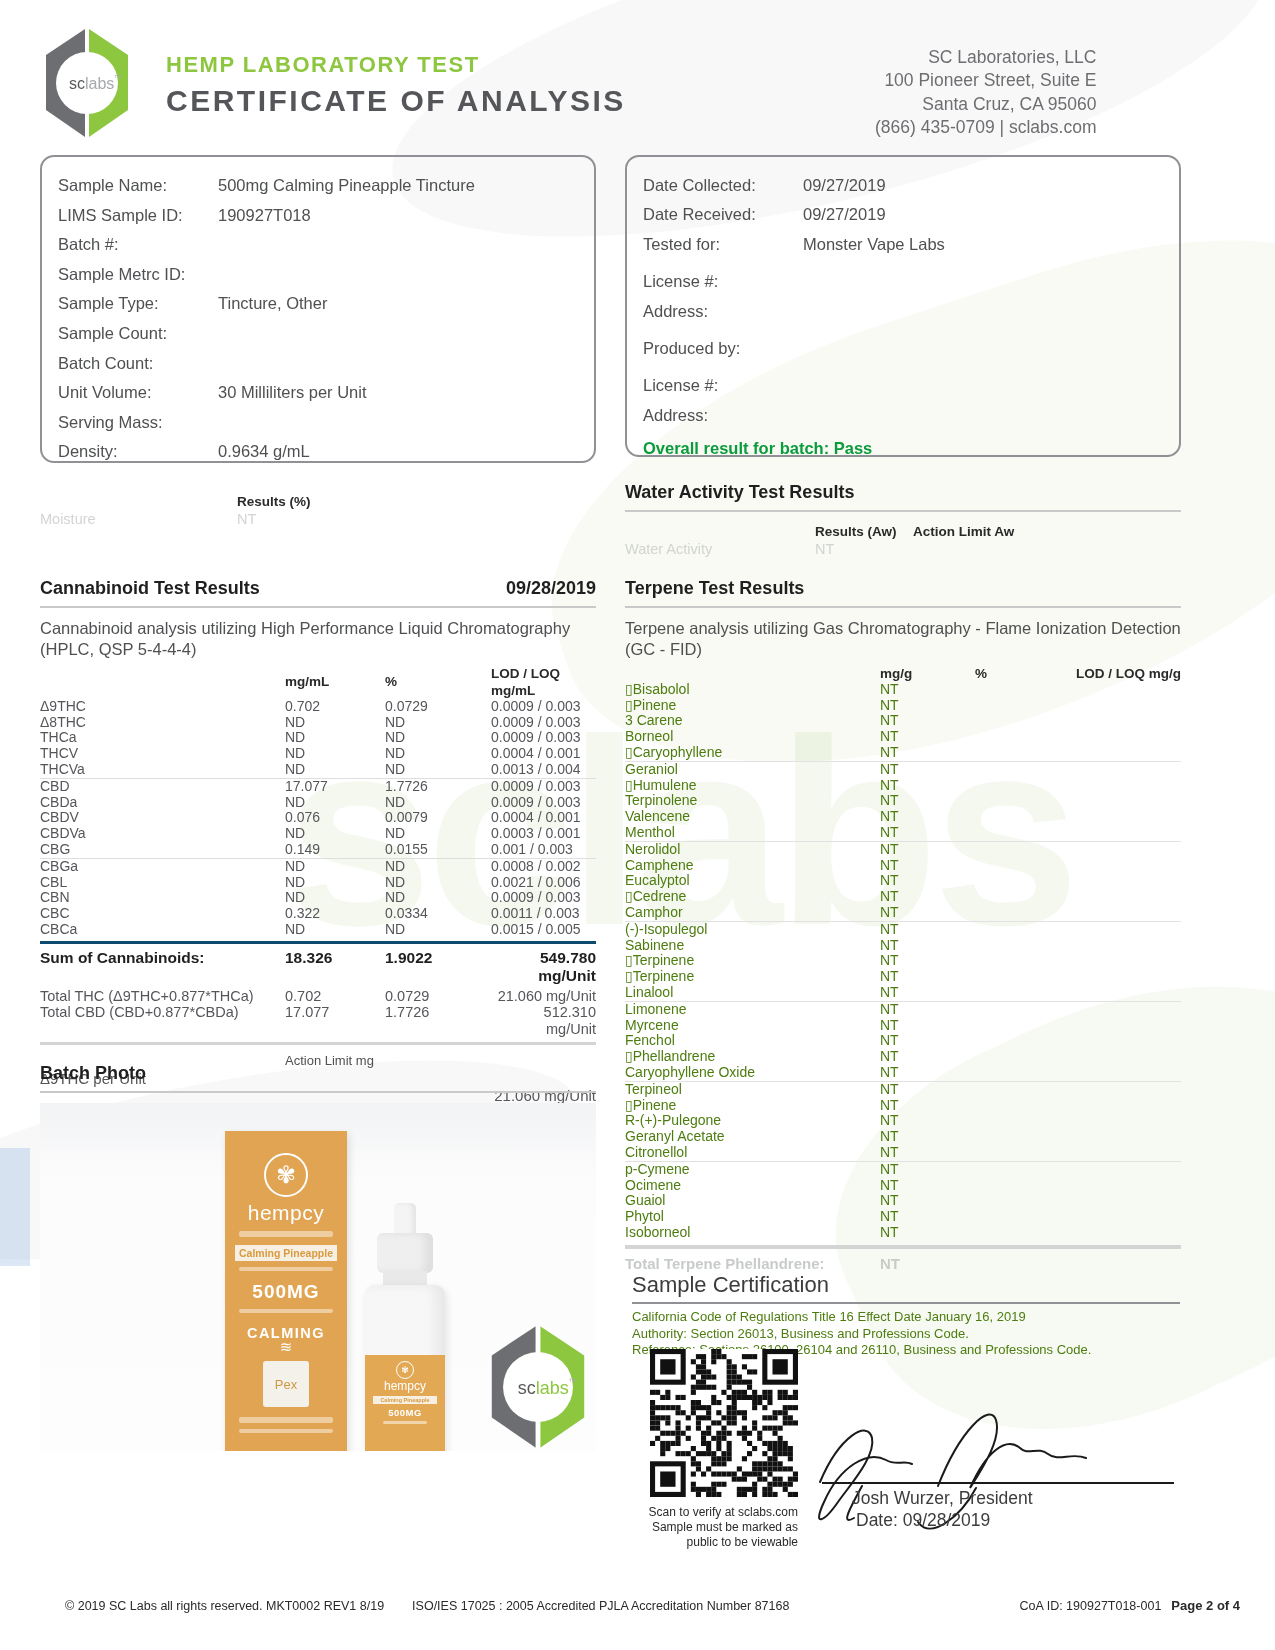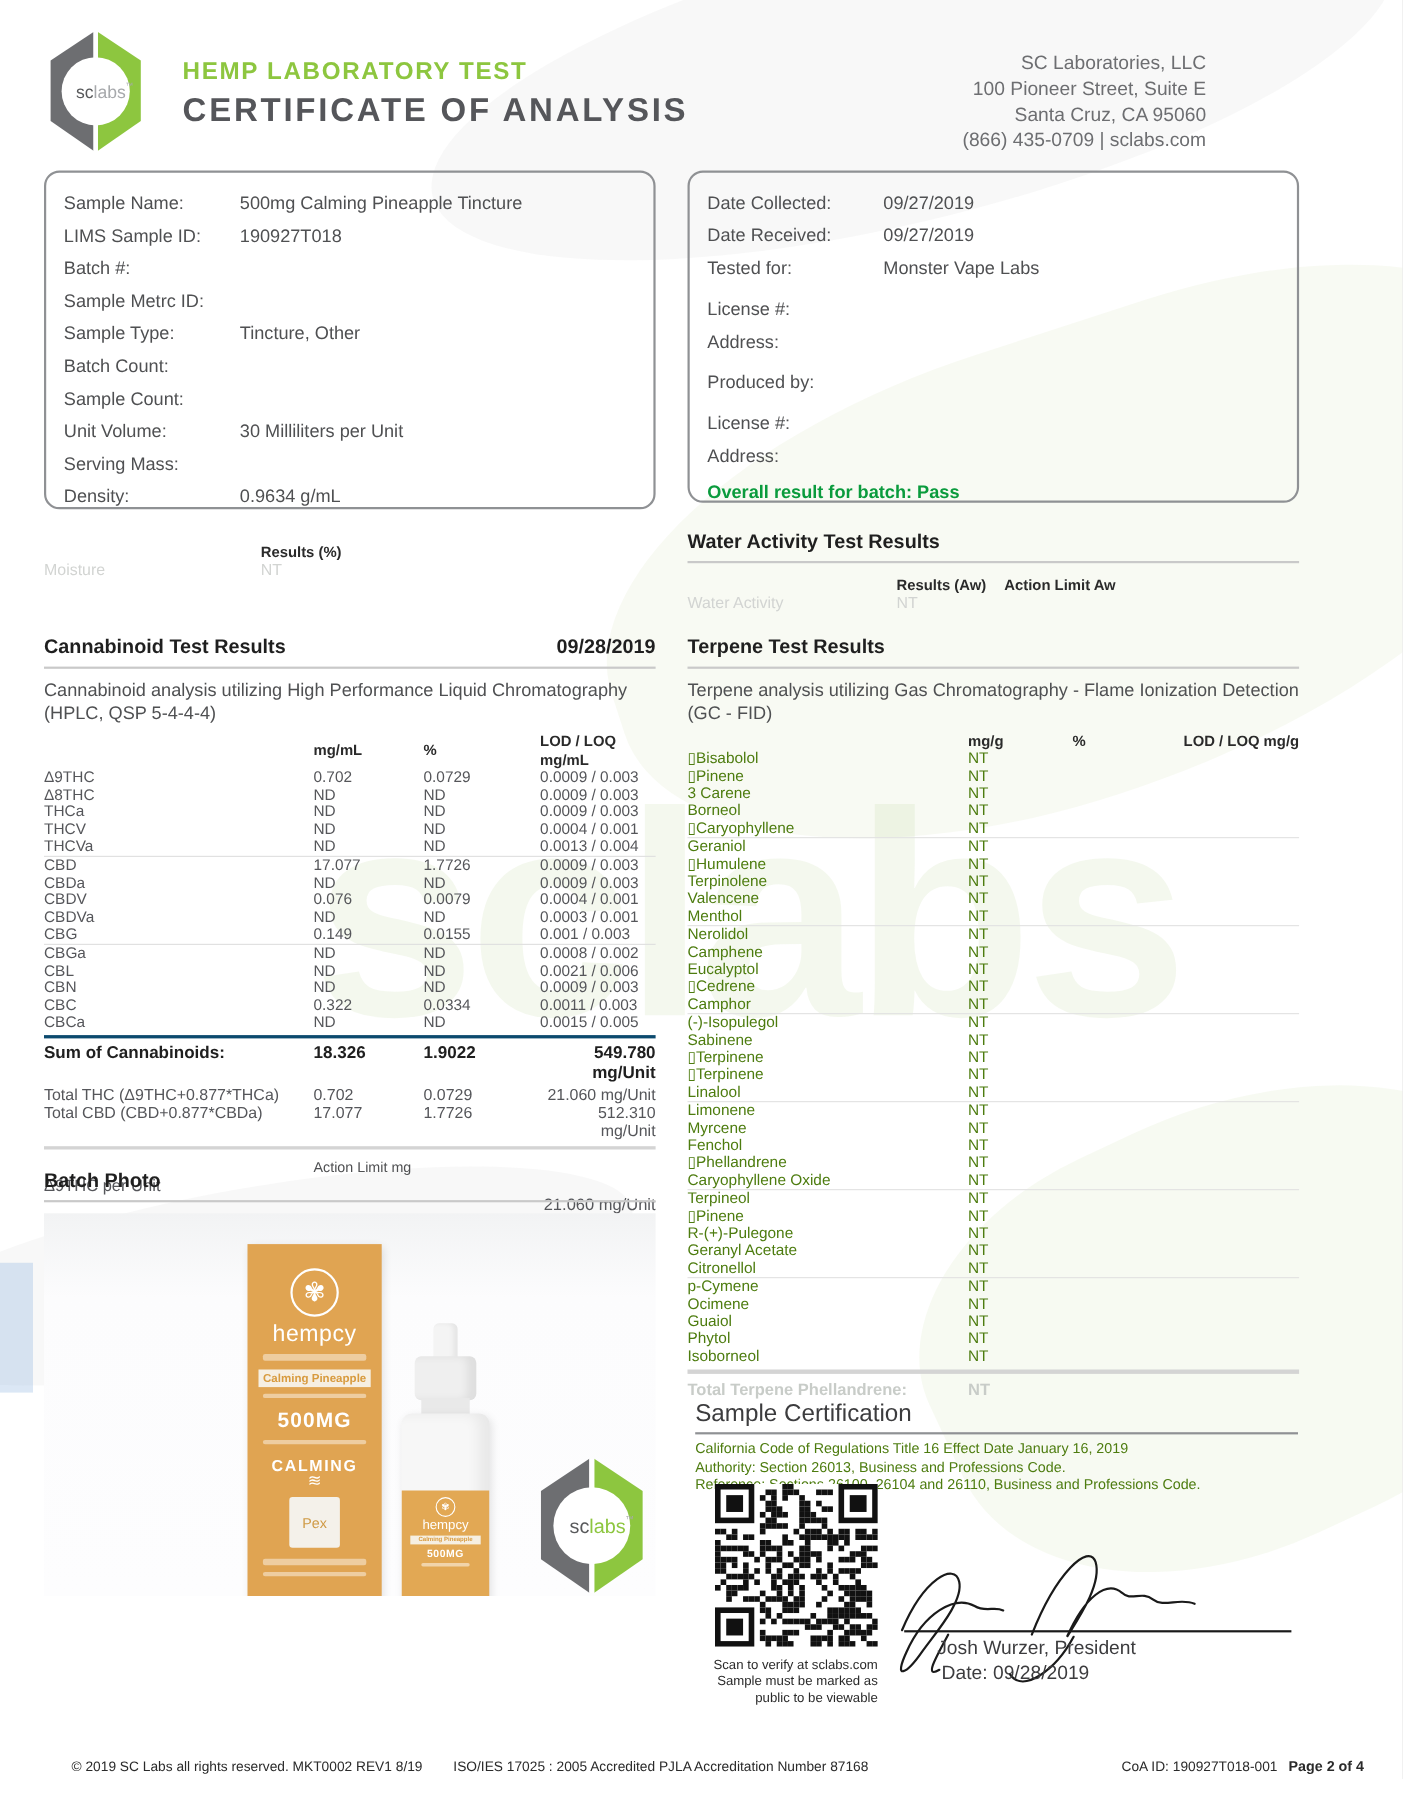--- a/index.html
+++ b/index.html
@@ -189,25 +189,25 @@
         </div>
         <div class="irow">
           <span class="ilabel">Sample Metrc ID:</span>
           <span class="ivalue"></span>
         </div>
         <div class="irow">
           <span class="ilabel">Sample Type:</span>
           <span class="ivalue">Tincture, Other</span>
         </div>
         <div class="irow">
+          <span class="ilabel">Sample Count:</span>
+          <span class="ivalue"></span>
+        </div>
+        <div class="irow">
           <span class="ilabel">Batch Count:</span>
-          <span class="ivalue"></span>
-        </div>
-        <div class="irow">
-          <span class="ilabel">Sample Count:</span>
           <span class="ivalue"></span>
         </div>
         <div class="irow">
           <span class="ilabel">Unit Volume:</span>
           <span class="ivalue">30 Milliliters per Unit</span>
         </div>
         <div class="irow">
           <span class="ilabel">Serving Mass:</span>
           <span class="ivalue"></span>
         </div>

